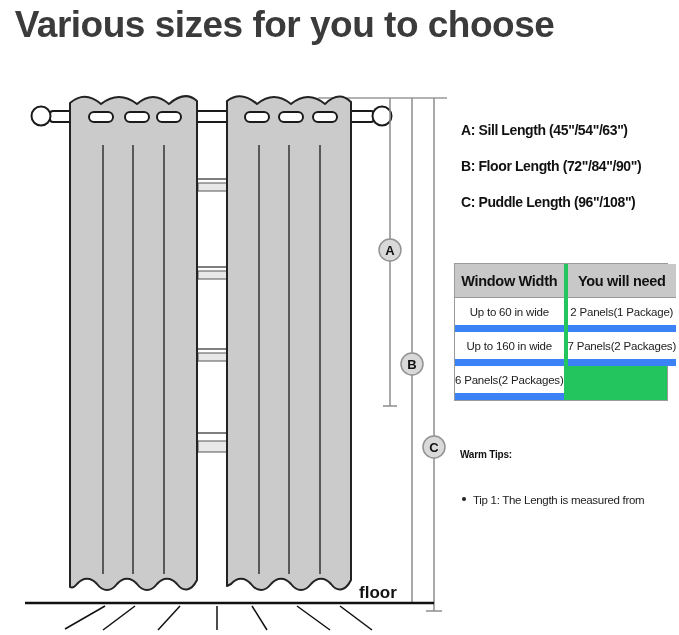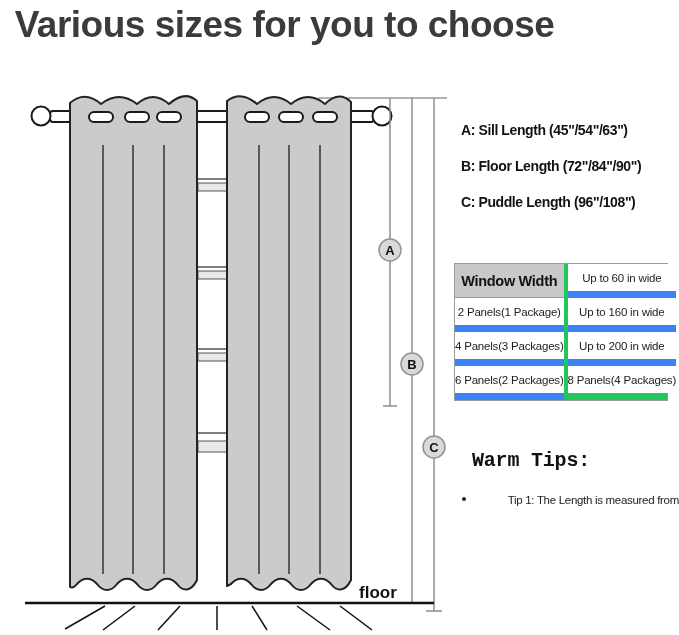--- a/index.html
+++ b/index.html
@@ -26,25 +26,25 @@
     height:33px;display:flex;align-items:center;justify-content:center;
     border-bottom:1px solid #999;white-space:nowrap;
   }
   .size-table .td{
     font-size:11.5px;letter-spacing:-0.2px;color:#222;height:27px;
     display:flex;align-items:center;justify-content:center;
     border-bottom:7px solid #3b82f6;white-space:nowrap;background:#fff;
   }
   .size-table .last{border-bottom:none;}
   .tips-heading{
-    position:absolute;left:472px;top:449px;margin:0;
-    font-size:20px;font-weight:bold;color:#111;letter-spacing:-0.2px;font-family:Liberation Mono, monospace;
+    position:absolute;left:460px;top:449px;margin:0;
+    font-size:10px;font-weight:bold;color:#111;letter-spacing:-0.2px;
   }
   .tips{position:absolute;left:461px;top:490px;width:218px;}
-  .tip{position:relative;padding-left:12px;margin-bottom:11px;text-align:right;}
+  .tip{position:relative;padding-left:12px;margin-bottom:11px;}
   .tip .bullet{
     position:absolute;left:1px;top:7px;width:4px;height:4px;border-radius:50%;background:#222;
   }
   .tip .l{
     display:block;font-size:11.5px;letter-spacing:-0.3px;color:#222;line-height:21px;
     white-space:nowrap;
   }
 </style>
 </head>
 <body>
@@ -137,31 +137,30 @@
   </svg>
 
   <div class="lengths">
     <p>A: Sill Length (45"/54"/63")</p>
     <p>B: Floor Length (72"/84"/90")</p>
     <p>C: Puddle Length (96"/108")</p>
   </div>
 
   <div class="size-table">
     <div class="th">Window Width</div>
+    <div class="th">You will need</div>
 
     <div class="td">Up to 60 in wide</div>
     <div class="td">2 Panels(1 Package)</div>
 
     <div class="td">Up to 160 in wide</div>
-    <div class="td">4 Panels(3 Packages)</div>
+    <div class="td">7 Panels(2 Packages)</div>
 
-    <div class="td">Up to 200 in wide</div>
     <div class="td">6 Panels(2 Packages)</div>
 
-    <div class="td last">8 Panels(4 Packages)</div>
   </div>
 
   <h2 class="tips-heading">Warm Tips:</h2>
   <div class="tips">
     <div class="tip">
       <span class="bullet"></span>
       <span class="l">Tip 1: The Length is measured from</span>
     </div>
   </div>
 

